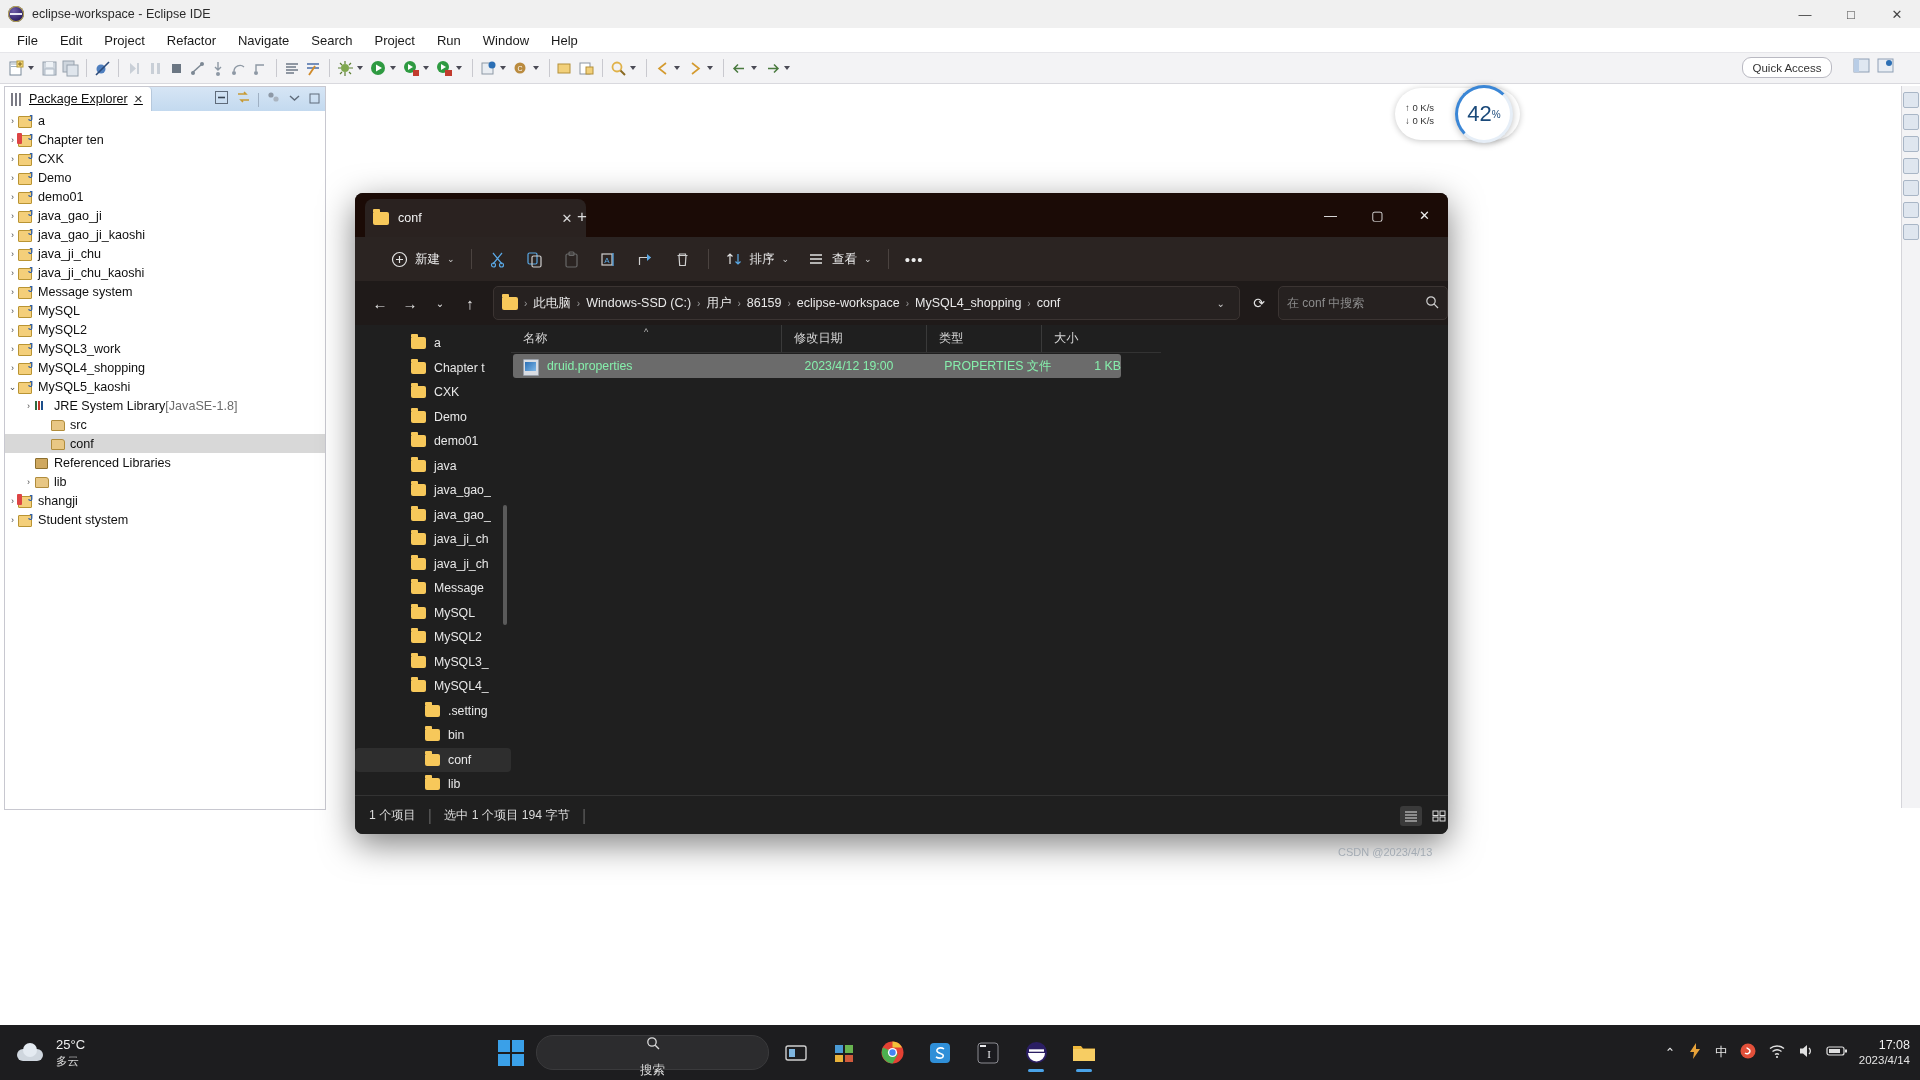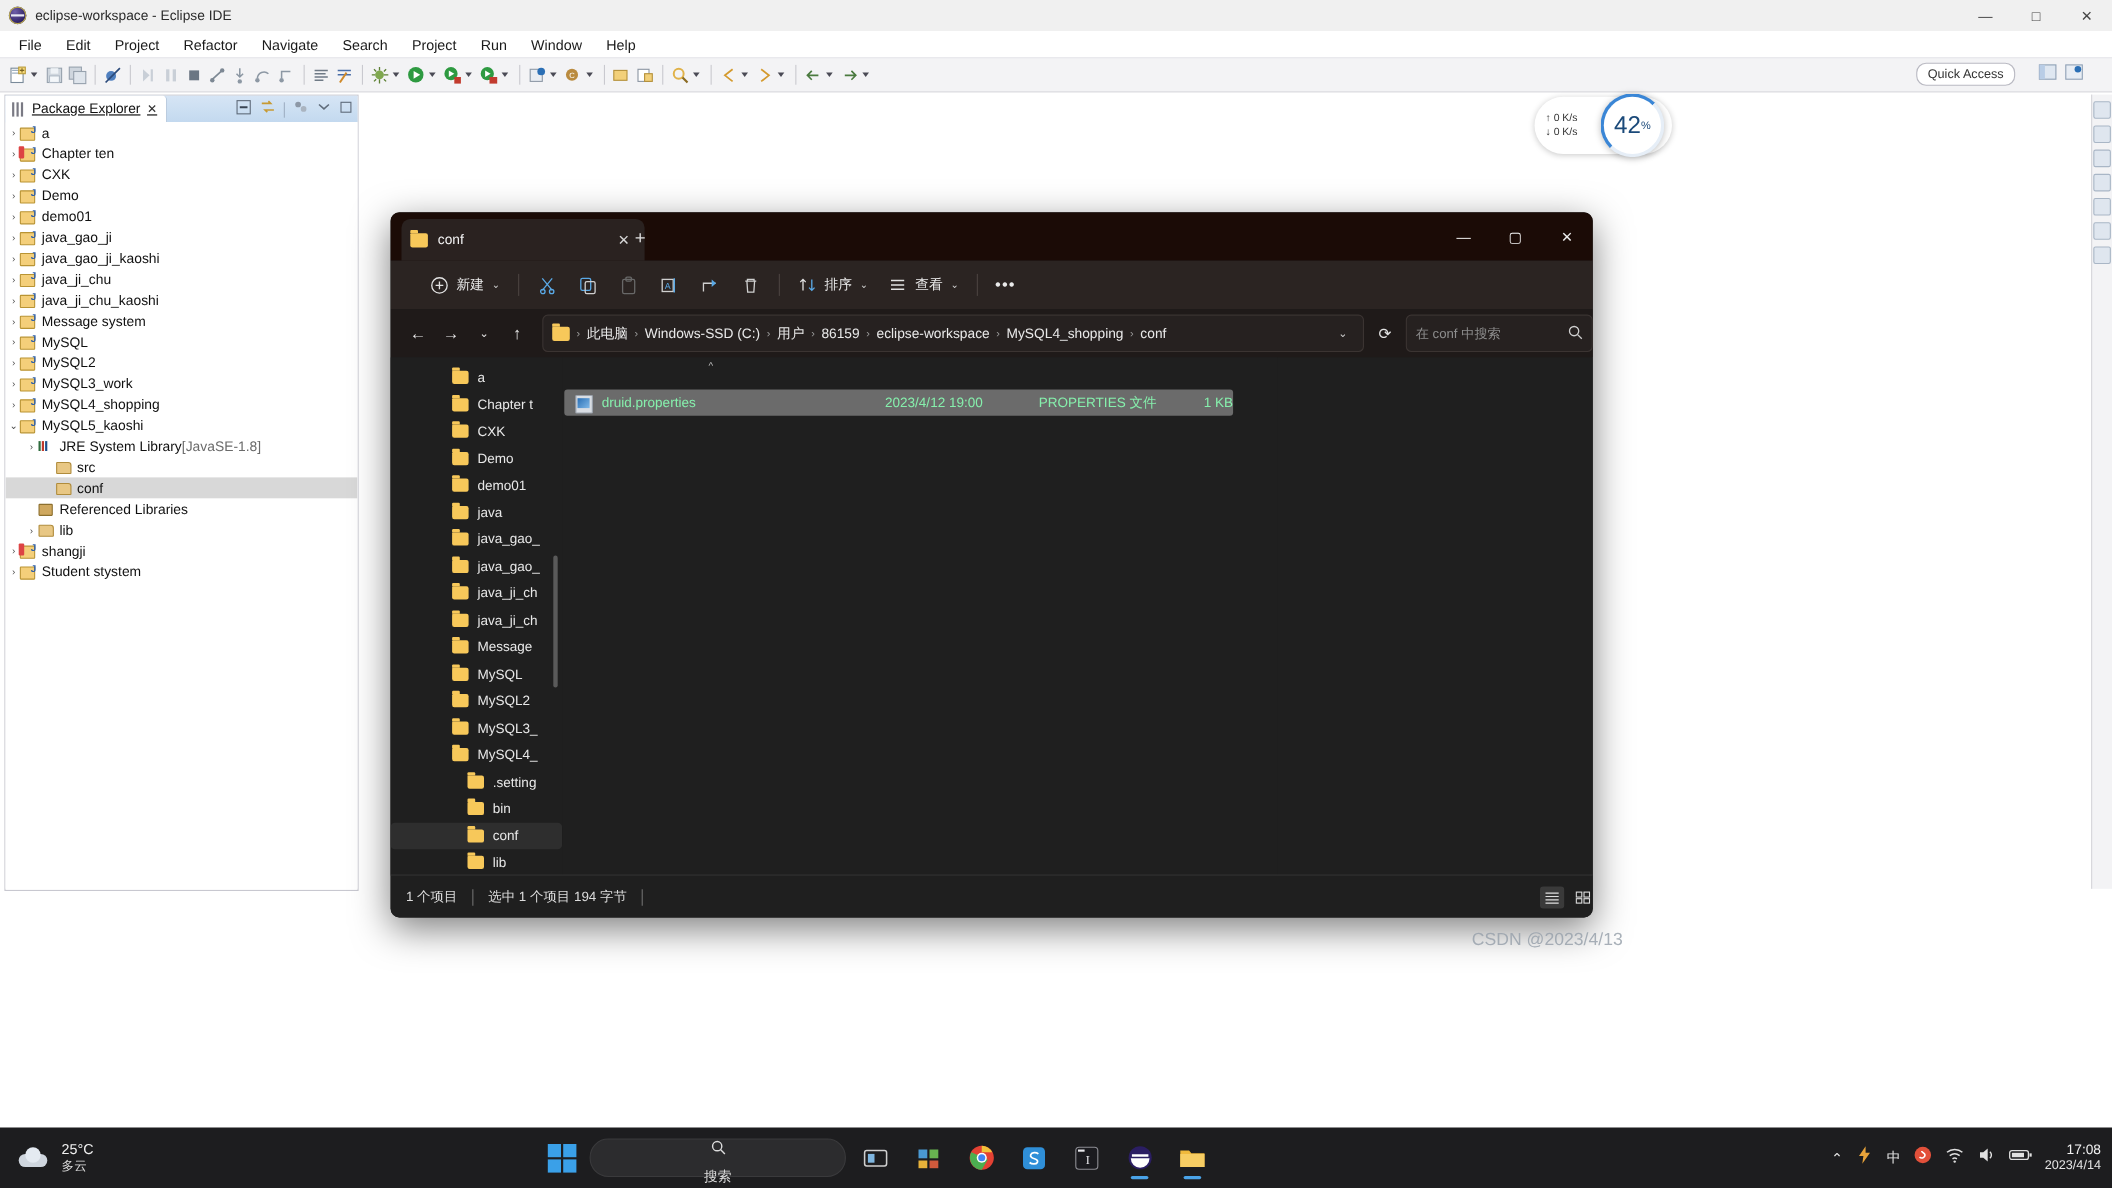--- a/index.html
+++ b/index.html
@@ -146,21 +146,21 @@
   #tbsearch{width:207px;height:33px;background:#2c2c2e;border:1px solid #3a3a3c;border-radius:17px;display:flex;align-items:center;padding:0 12px;gap:9px;flex-direction:column;}
   #tbsearch .mg{color:#dcdcdc;font-size:12px;}
   #tbsearch .ph{color:#dcdcdc;font-size:12.5px;}
   .tbapp{width:42px;height:42px;border-radius:6px;display:flex;align-items:center;justify-content:center;position:relative;}
   .tbapp.active:after{content:"";position:absolute;bottom:2px;left:13px;width:16px;height:3px;background:#4aa3e8;border-radius:2px;}
   #tb-right{position:absolute;right:10px;top:0;height:55px;display:flex;align-items:center;gap:11px;}
   #tb-right .ti{color:#e8e8e8;font-size:12.5px;}
   #tb-clock{line-height:15px;text-align:right;}
   #tb-clock .c1{font-size:12.5px;color:#f0f0f0;}
   #tb-clock .c2{font-size:11.5px;color:#e4e4e4;}
-  #wm{position:absolute;left:1338px;top:846px;font-size:16px;color:#9aa3ad;opacity:.85;}
+  #wm{position:absolute;left:1338px;top:846px;font-size:11px;color:#9aa3ad;opacity:.85;}
 </style>
 </head>
 <body>
 
 <div class="abs" id="eclipse">
 
   <div class="abs" id="ec-title">
     <span class="logo"></span>
     <span class="t">eclipse-workspace - Eclipse IDE</span>
     <div class="abs" id="ec-wbtns">
@@ -727,20 +727,26 @@
           <span>conf</span>
         </div>
         <div class="nrow ind">
           <span class="nf"></span>
           <span>lib</span>
         </div>
       </div>
     <div id="navscroll"></div>
 
     <div id="exp-list">
+      <div id="cols">
+          <div class="col" style="width: 270px;">名称</div>
+          <div class="col" style="width: 145px;">修改日期</div>
+          <div class="col" style="width: 115px;">类型</div>
+          <div class="col" style="width: 85px;">大小</div>
+        </div>
       <div id="sortmark">^</div>
       <div id="filerow">
         <span class="propico"></span>
         <span class="fc" style="width:258px">druid.properties</span>
         <span class="fc" style="width:140px">2023/4/12 19:00</span>
         <span class="fc" style="width:115px">PROPERTIES 文件</span>
         <span class="fc" style="width:62px;justify-content:flex-end">1 KB</span>
       </div>
     </div>
 

